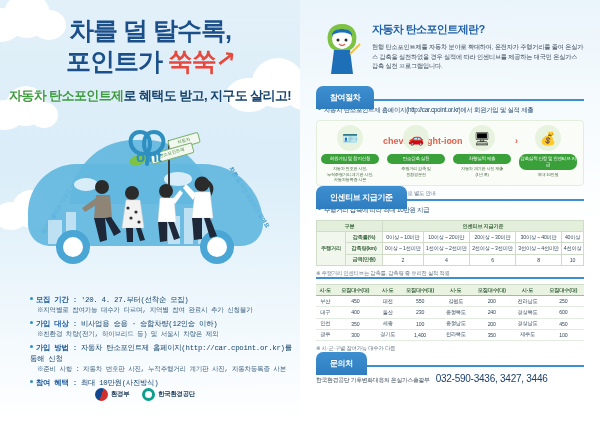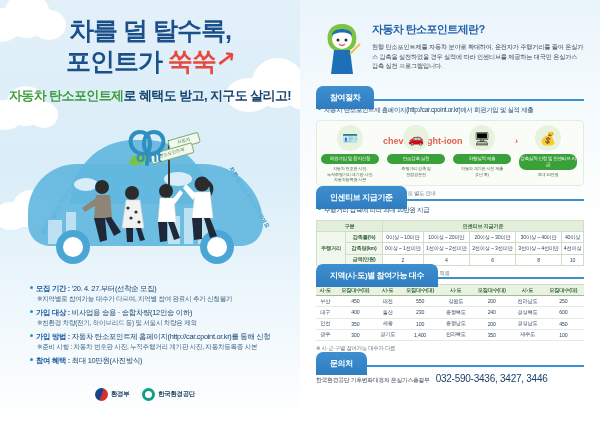--- a/index.html
+++ b/index.html
@@ -43,21 +43,21 @@
   .cloudw{position:absolute;background:rgba(255,255,255,.75);border-radius:50%;}
   #point-logo{position:absolute;left:96px;top:2px;width:90px;height:42px;z-index:6;}
   #point-text{position:absolute;left:118px;top:26px;font-size:15px;font-weight:bold;
     color:#2e8fc0;letter-spacing:-.5px;z-index:6;}
   .curve-txt{position:absolute;font-size:5.4px;color:#2f8ec0;font-weight:bold;white-space:nowrap;}
   .person{position:absolute;}
   .sign-pole{position:absolute;background:#3a3a3a;}
   .sign-plate{position:absolute;background:#f2f7ef;border:1px solid #7cb16f;border-radius:2px;
     font-size:4.4px;color:#3b7d33;text-align:center;line-height:8px;}
   
-  #info{position:absolute;left:30px;top:283px;width:262px;z-index:6;}
+  #info{position:absolute;left:30px;top:295px;width:262px;z-index:6;font-family:Liberation Mono, monospace;}
   .info-item{margin-bottom:3px;}
   .info-main{font-size:7.4px;color:#16436d;letter-spacing:-.3px;line-height:11px;}
   .info-main b{color:#1b5aa0;}
   .dot{display:inline-block;width:3px;height:3px;border-radius:50%;background:#2f8ec0;
     vertical-align:2px;margin-right:3px;}
   .info-sub{font-size:6.6px;color:#3a5f80;letter-spacing:-.3px;line-height:10px;padding-left:7px;}
   
   .logos{position:absolute;display:flex;align-items:center;gap:13px;}
   #left-logos{left:95px;top:388px;}
   .logo{display:flex;align-items:center;gap:3px;}
@@ -356,21 +356,20 @@
           <td>10</td>
         </tr>
       </tbody>
         </table>
       <div class="note">※ 주행거리 인센티브는 감축률, 감축량 중 유리한 실적 적용</div>
     </div>
 
     <div class="section" style="top:264px;">
       <div class="sec-head">
         <div class="sec-rule"></div>
-        <div class="sec-tab">지역(시·도)별 참여가능 대수</div>
       </div>
       <table class="region-tbl">
         <tbody>
             <tr>
           <th>시·도</th>
           <th>모집대수(대)</th>
           <th>시·도</th>
           <th>모집대수(대)</th>
           <th>시·도</th>
           <th>모집대수(대)</th>

